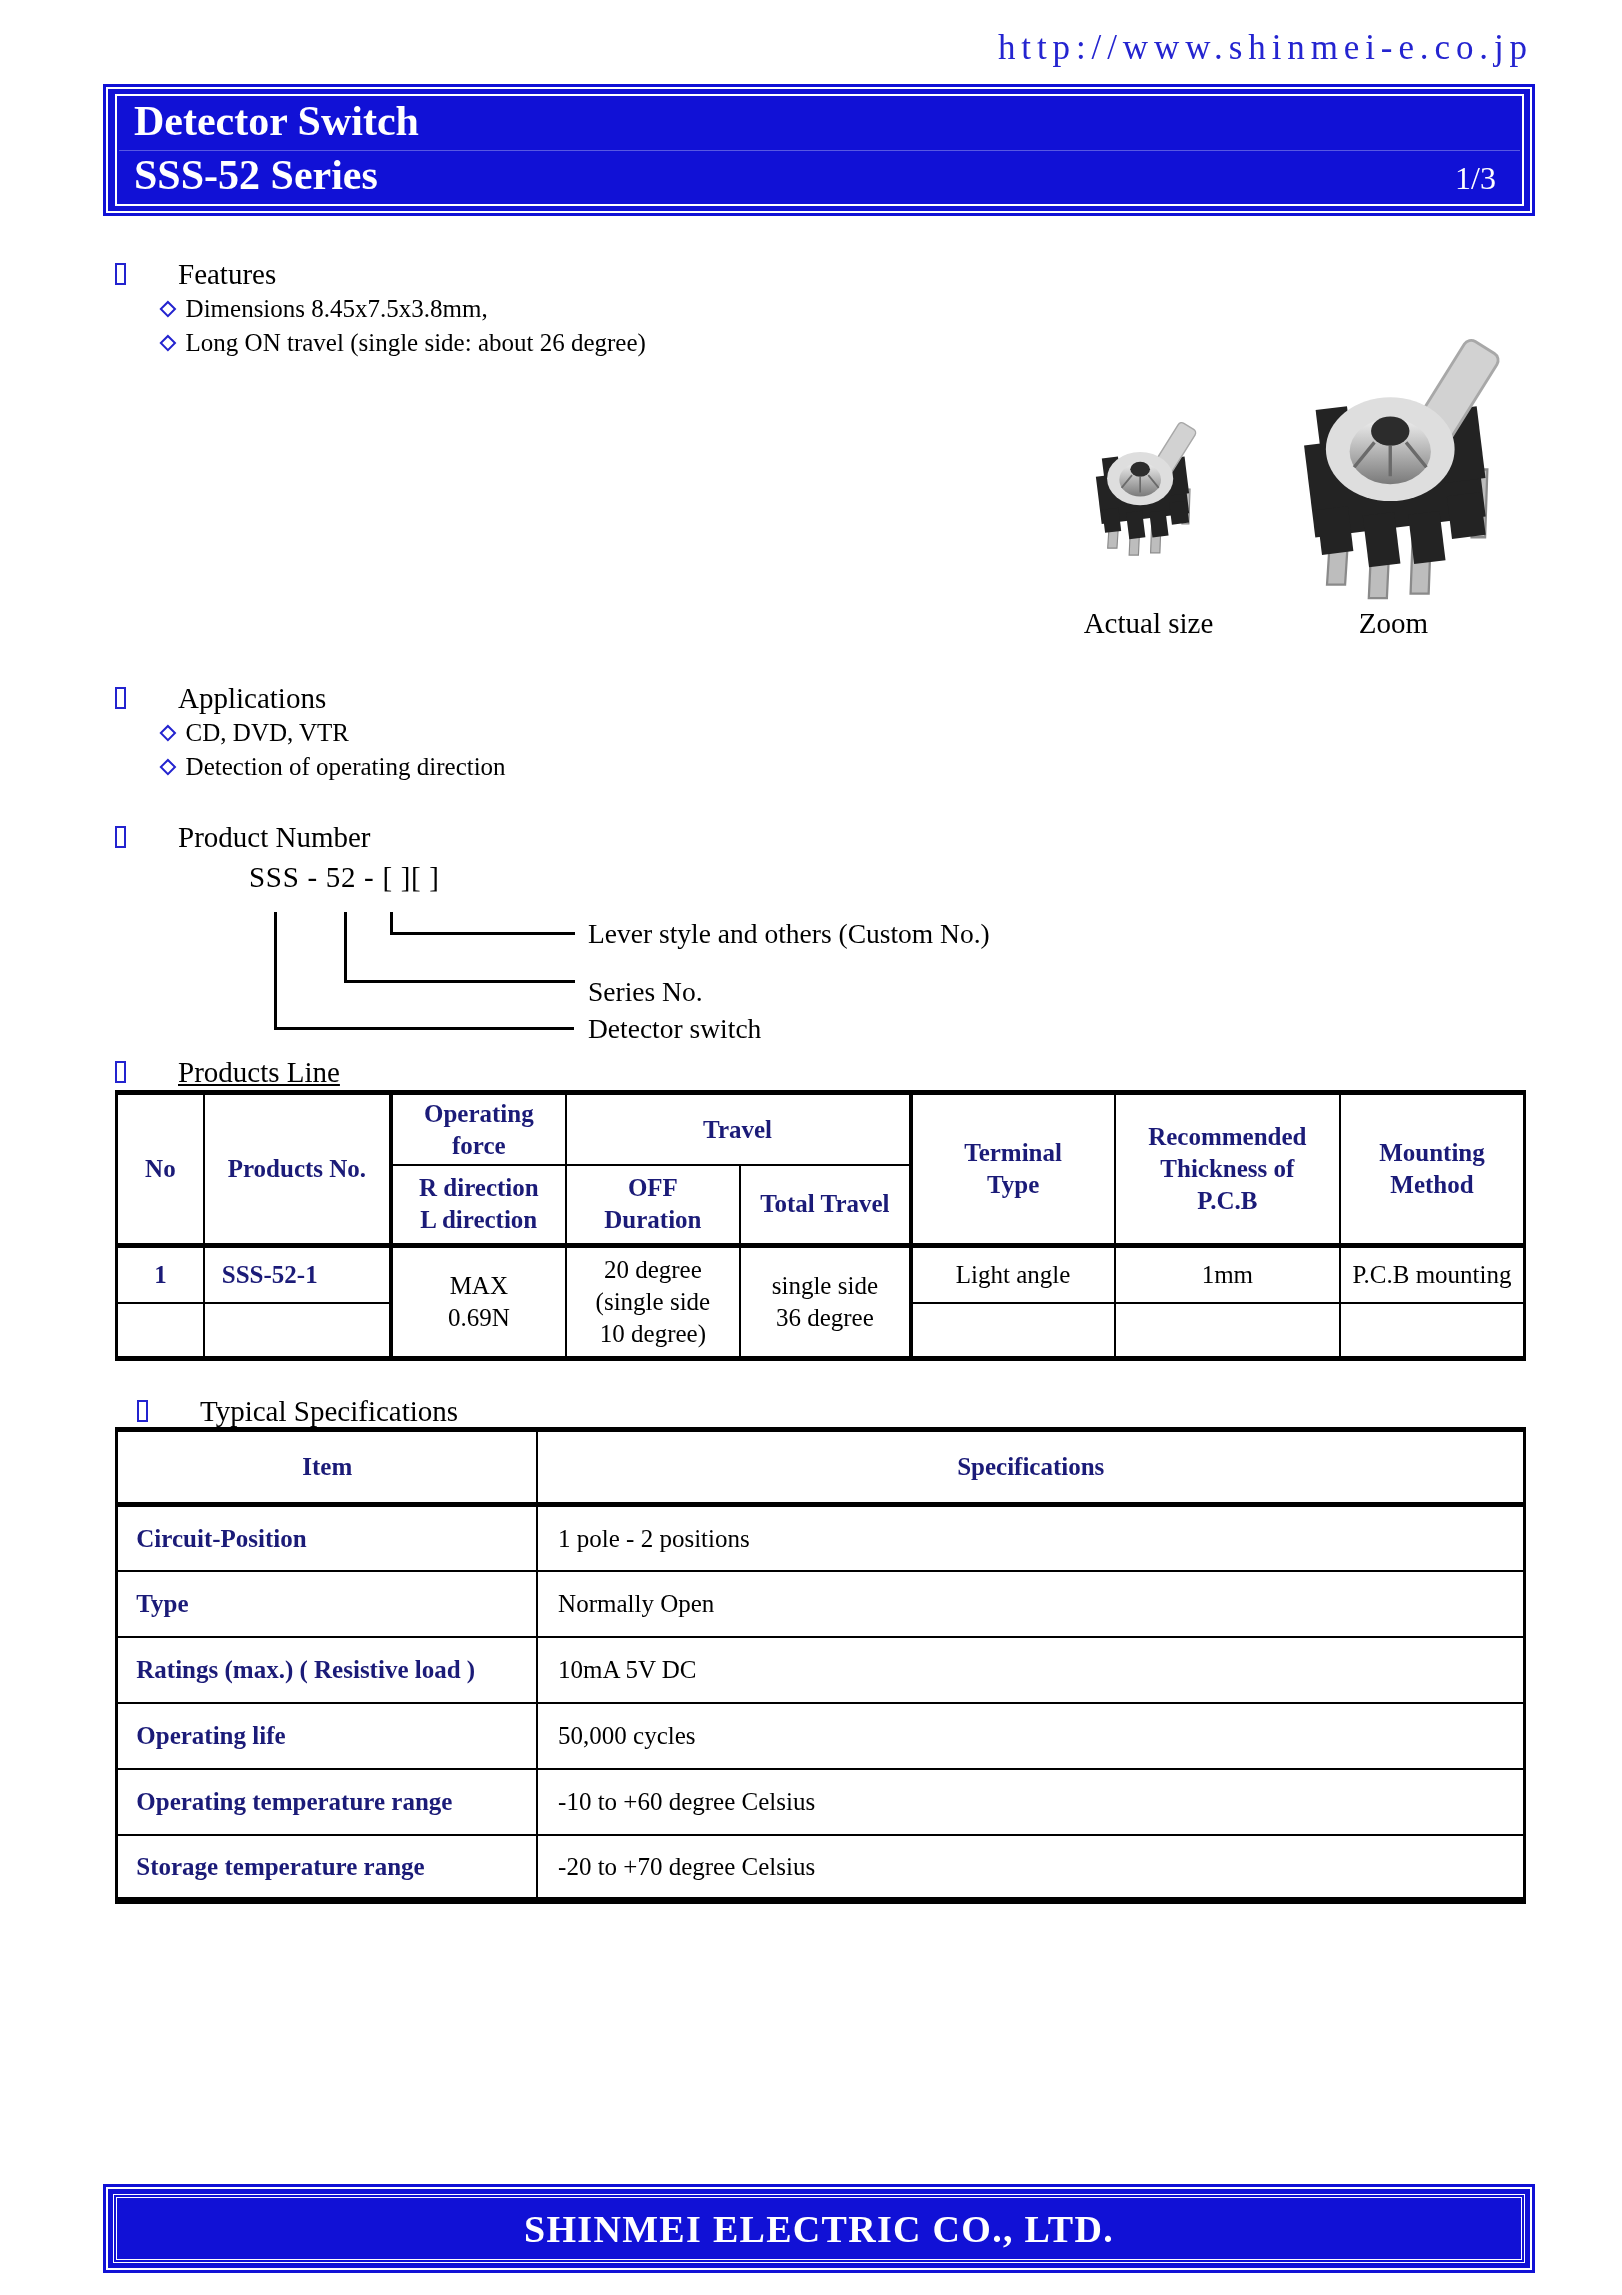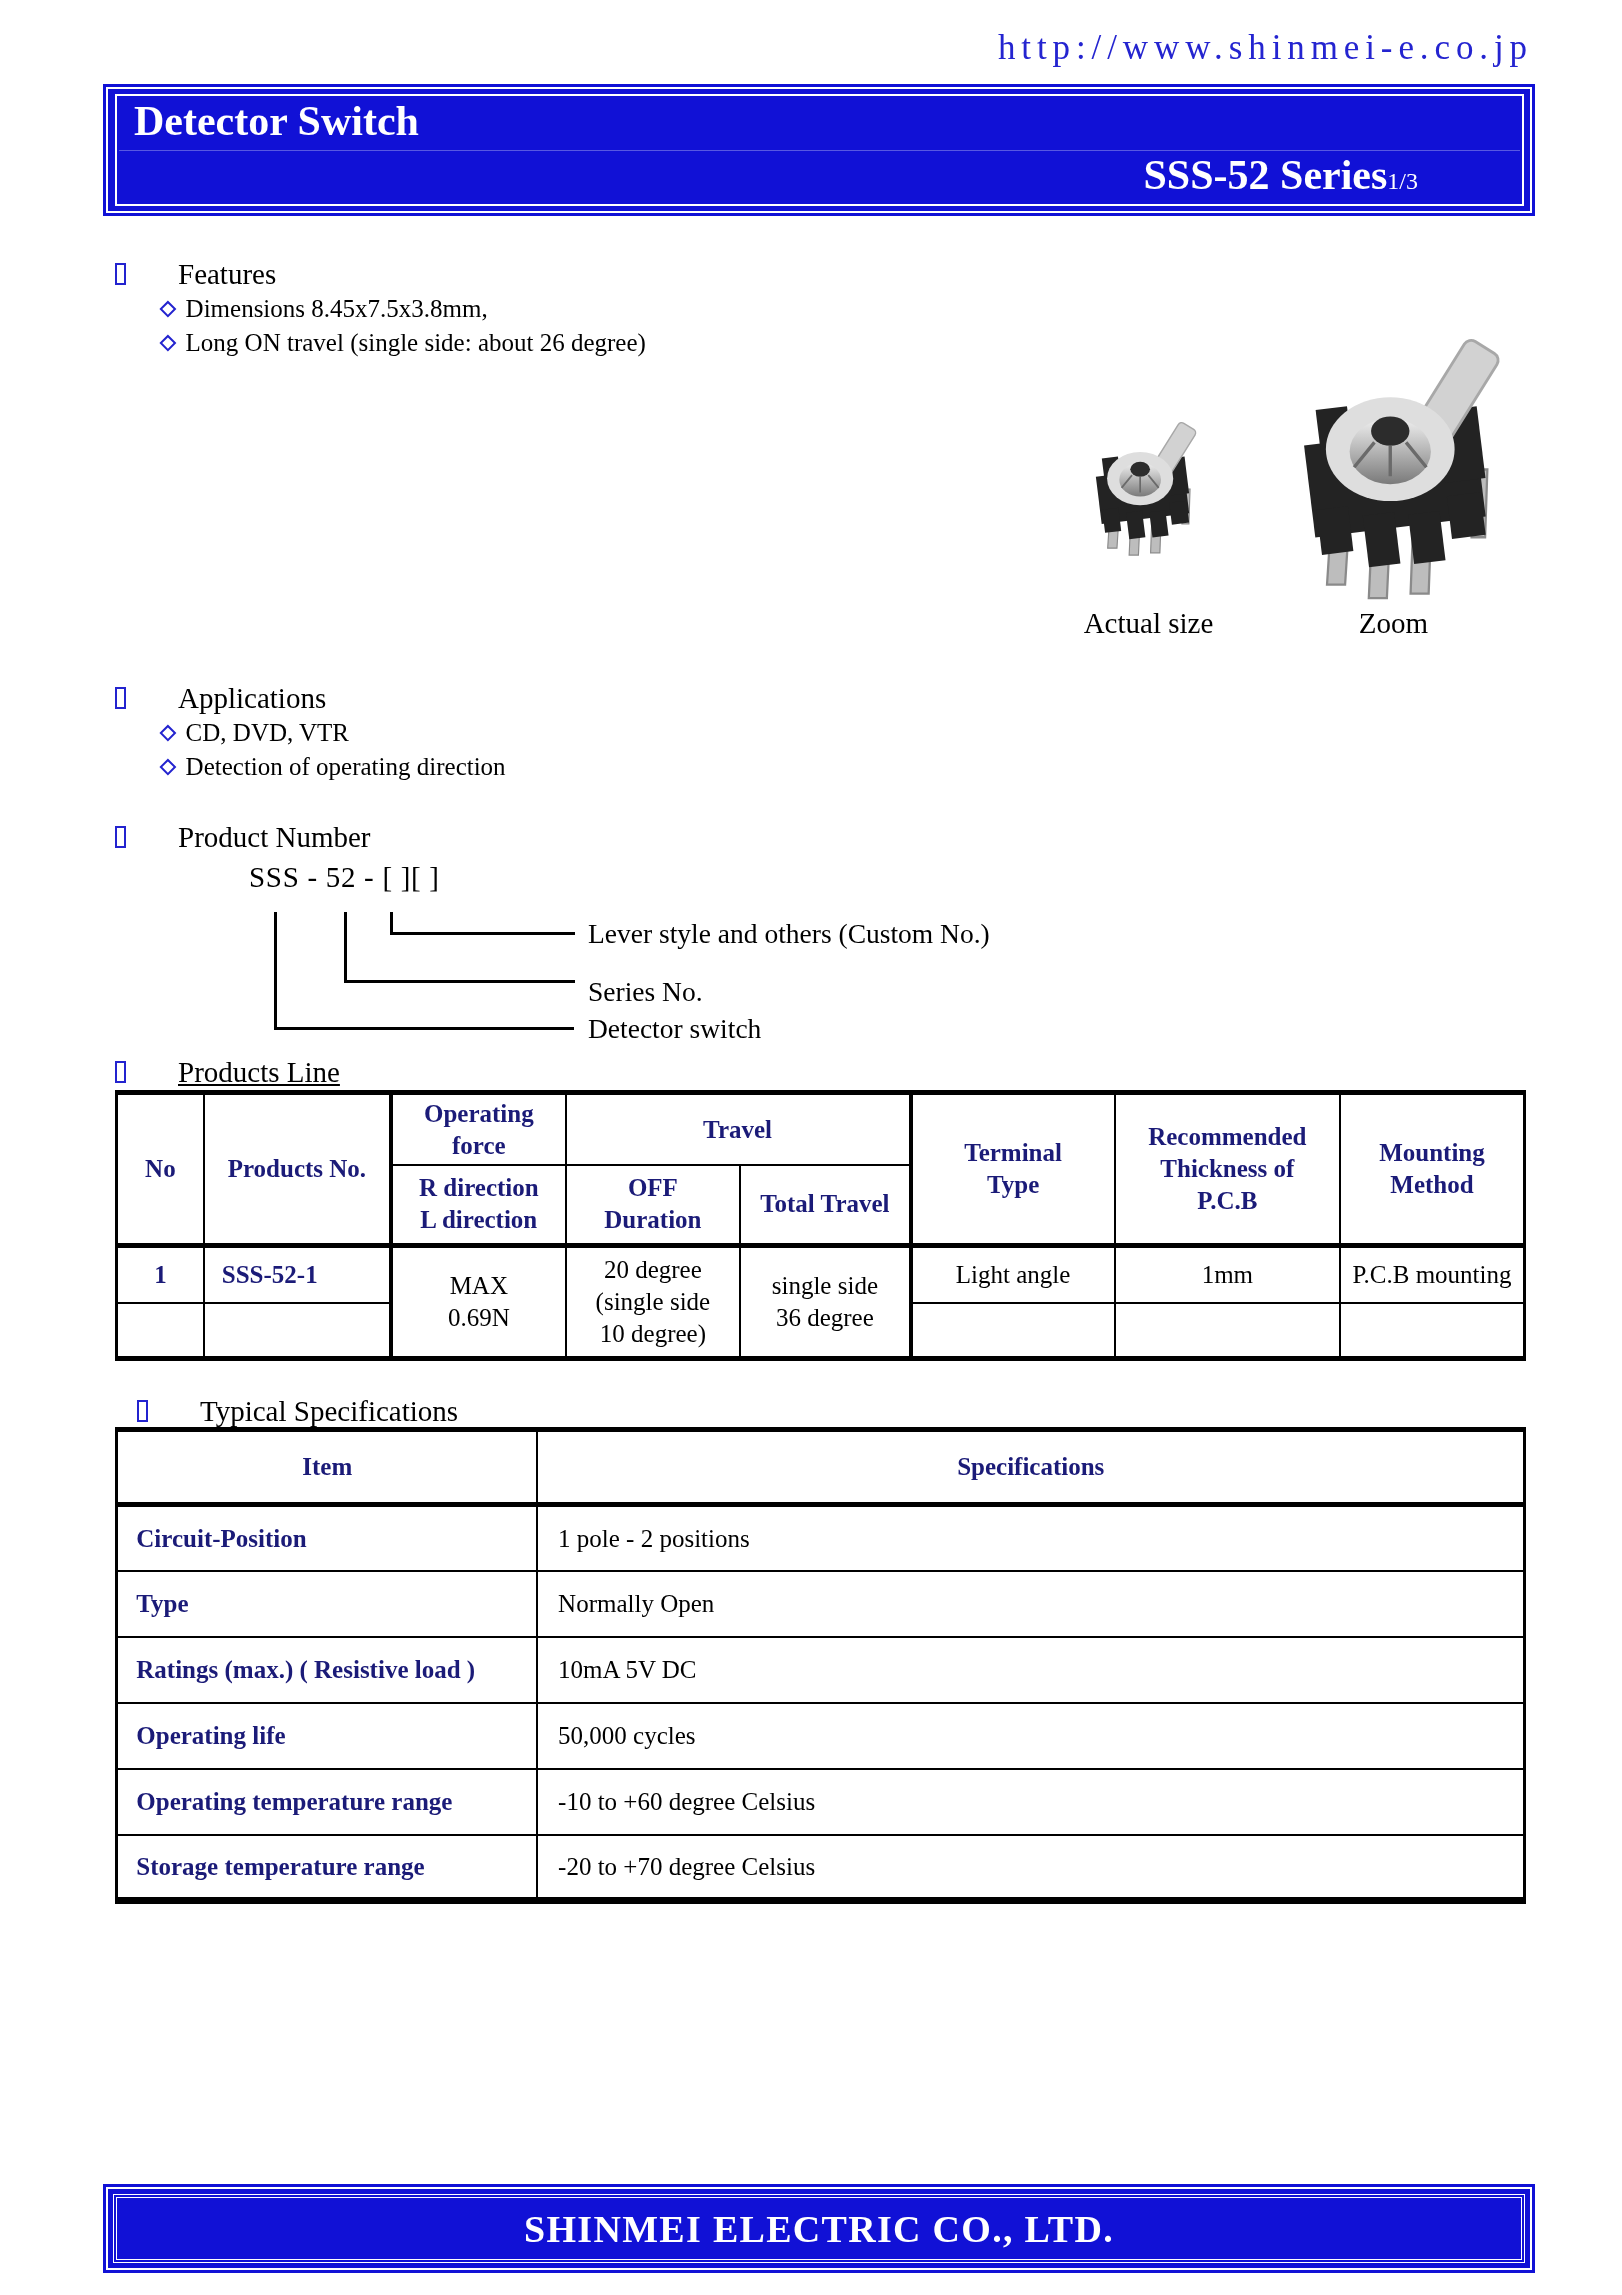--- a/index.html
+++ b/index.html
@@ -17,22 +17,22 @@
   
   .banner { left:103px; width:1432px; border:3.3px solid #1111d6; background:#fff; padding:2px; }
   .banner .fill { position:relative; width:100%; height:100%; background:#1111d6; }
   .banner .frame { position:absolute; left:6.5px; right:6.5px; top:5.2px; bottom:5.2px;
                    border:2.6px solid #fff; pointer-events:none; }
   .title-banner { top:84px; height:132px; }
   .title-banner .fill { padding:5.2px 0 0 26px; }
   .t1, .t2 { font-size:42px; font-weight:bold; color:#fff; line-height:54px; white-space:nowrap; }
   .tdiv { position:absolute; left:10.5px; right:10.5px; top:50%; height:1.3px;
           background:rgba(255,255,255,0.30); }
-  .t2row { display:flex; justify-content:flex-end; align-items:baseline; padding-right:112px; }
-  .pageno { font-size:24px; color:#fff; font-weight:normal; }
+  .t2row { display:flex; justify-content:space-between; align-items:baseline; padding-right:34px; }
+  .pageno { font-size:32px; color:#fff; font-weight:normal; }
 
   .footer-banner { top:2184px; height:89px; }
   .footer-banner .fill { display:flex; align-items:center; justify-content:center; }
   .footer-banner .frame { left:5.2px; right:5.2px; top:4.6px; bottom:4.6px; border:4.6px double #fff; }
   .ftext { color:#fff; font-size:38px; font-weight:bold; letter-spacing:1.3px; white-space:nowrap; }
 
   
   .sec-heading { display:flex; align-items:center; font-size:29px; height:34px; white-space:nowrap;gap:39px; }
   .sqb { width:11px; height:22px; border:2px solid #2323cf; margin-right:13px; flex:none; }
   .items { margin-left:47px; margin-top:1.3px; }

